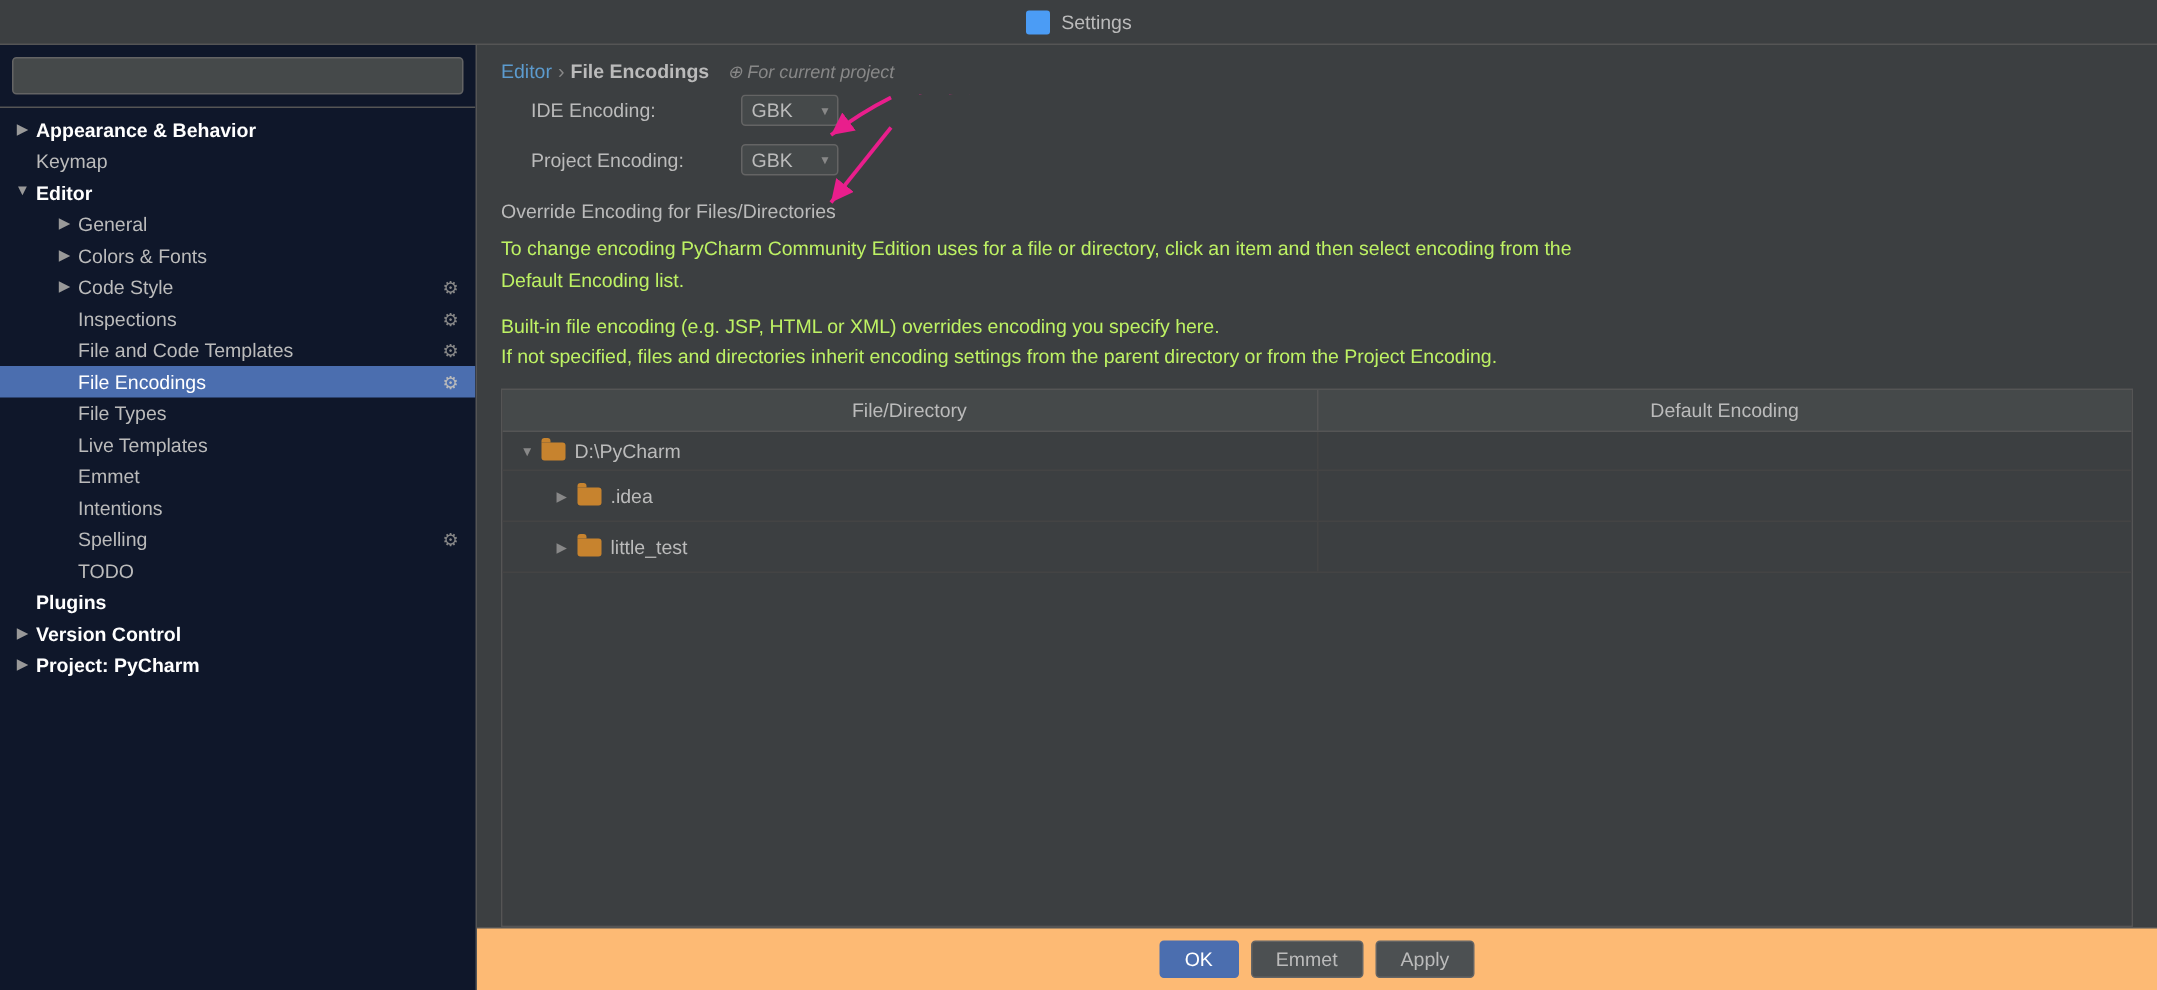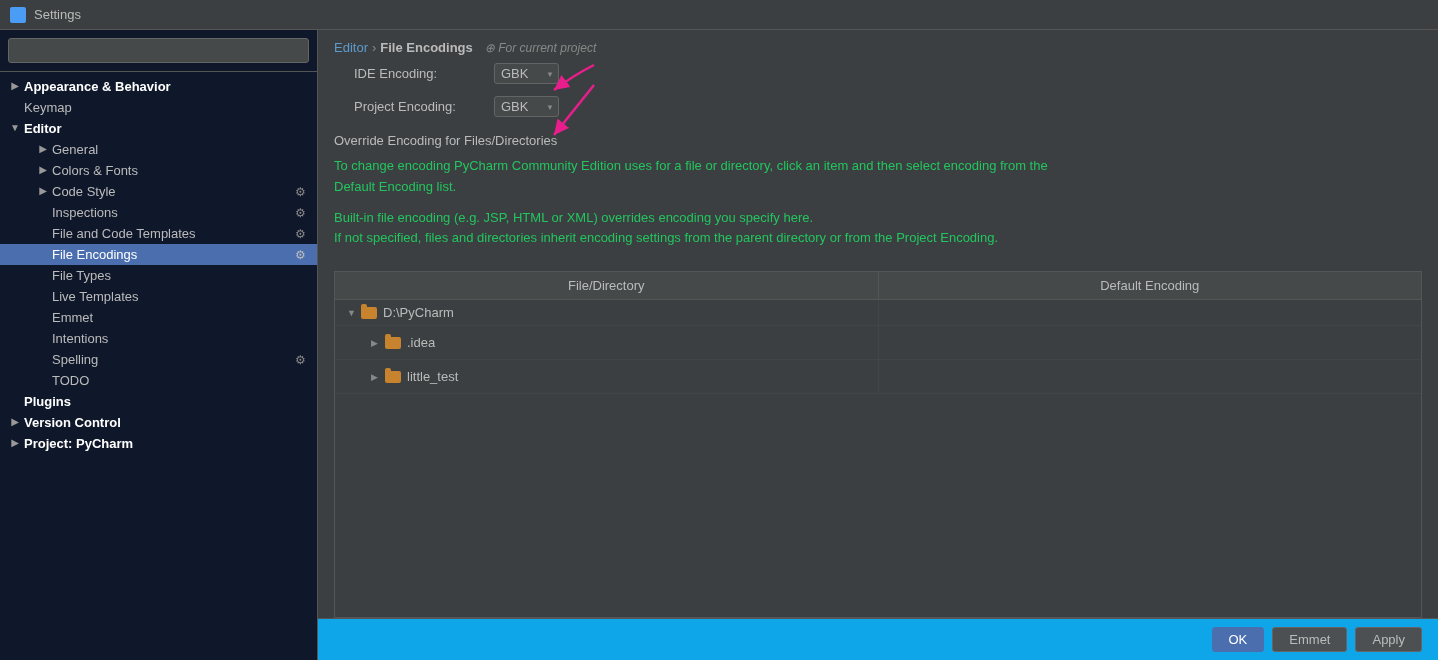--- a/index.html
+++ b/index.html
@@ -22,20 +22,21 @@
     }
 
     .titlebar {
       height: 30px;
       background: #3c3f41;
       display: flex;
       align-items: center;
       padding: 0 10px;
       border-bottom: 1px solid #555;
       flex-shrink: 0;
+      justify-content: center;
     }
     .titlebar-icon {
       width: 16px;
       height: 16px;
       margin-right: 8px;
       background: #4b9cf5;
       border-radius: 2px;
     }
     .titlebar-title {
       color: #bbbbbb;
@@ -203,32 +204,31 @@
     }
 
     .override-section-title {
       font-size: 13px;
       color: #bbbbbb;
       margin-bottom: 10px;
     }
 
     .description-text {
       font-size: 13px;
-      color: #22c55e;
+      color: #bef264;
       line-height: 1.6;
       margin-bottom: 10px;
     }
 
     .table-container {
       flex: 1;
       border: 1px solid #555;
       overflow: hidden;
       display: flex;
       flex-direction: column;
-      margin-top: 12px;
     }
 
     .table-header {
       display: flex;
       background: #45494a;
       border-bottom: 1px solid #555;
     }
     .table-header-cell {
       flex: 1;
       padding: 6px 12px;
@@ -296,23 +296,23 @@
       font-size: 9px;
       color: #888;
       margin-right: 4px;
       width: 10px;
     }
 
     .bottom-bar {
       border-top: 1px solid #555;
       padding: 8px 16px;
       display: flex;
-      justify-content: flex-end;
+      justify-content: center;
       gap: 8px;
-      background: #0ea5e9;
+      background: #fdba74;
       flex-shrink: 0;
     }
     .btn {
       padding: 4px 16px;
       border-radius: 3px;
       border: 1px solid #646464;
       background: #4c5052;
       color: #bbbbbb;
       font-size: 13px;
       cursor: pointer;

